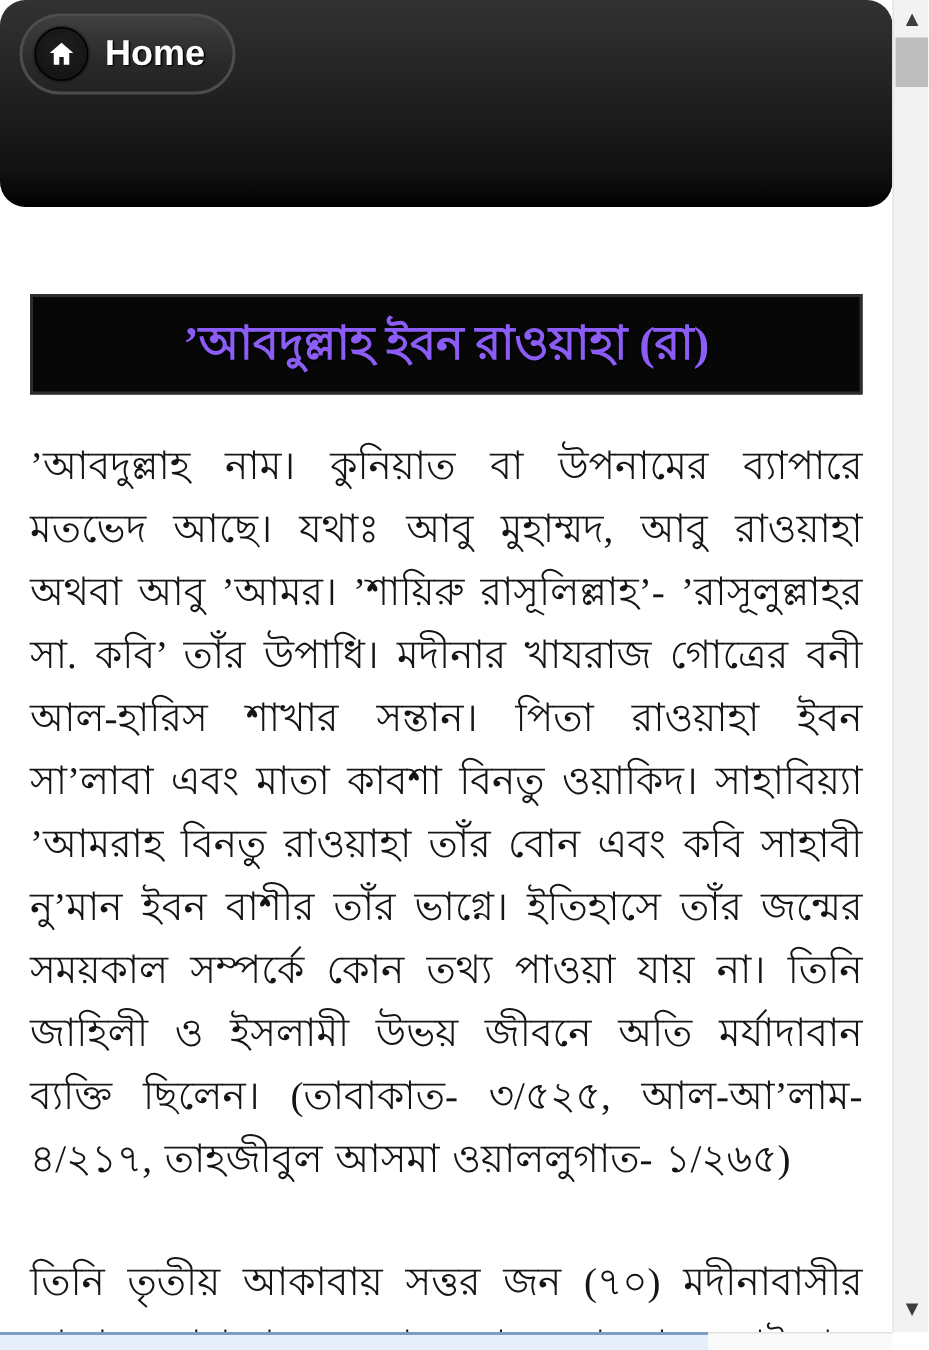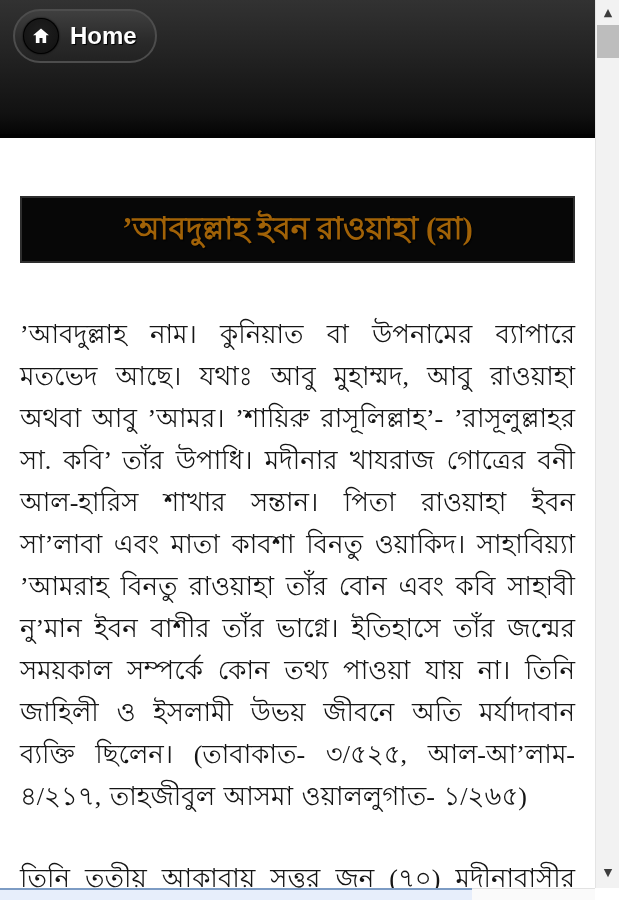--- a/index.html
+++ b/index.html
@@ -7,20 +7,21 @@
   .screen {
     position:relative; width:619px; height:900px; background:#ffffff;
     font-family:"Liberation Serif", serif; overflow:hidden;
   }
 
   
   .header {
     position:absolute; top:0; left:0; width:595px; height:138px;
     background:linear-gradient(180deg,#323232 0%, #232323 40%, #111111 85%, #050505 100%);
     border-bottom:4px solid #020202;
+    border-radius:17px;
   }
   .home-btn {
     position:absolute; left:13px; top:9px; height:54px; min-width:128px;
     border-radius:28px;
     background:linear-gradient(180deg,#3f3f3f 0%, #2a2a2a 60%, #222222 100%);
     border:2px solid #4d4d4d;
     display:flex; align-items:center; gap:11px; padding:0 18px 0 8px;
     cursor:pointer;
   }
   .home-icon-wrap {
@@ -45,28 +46,28 @@
 
   
   .content {
     position:absolute; top:142px; left:0; width:595px; height:746px;
     background:#ffffff; padding:0 20px; overflow:hidden;
   }
   .banner {
     margin-top:54px; height:67px;
     background:#070707; border:2px solid #2e2e2e;
     display:flex; align-items:center; justify-content:center;
-    color:#a16207; font-size:31px; font-weight:bold;
+    color:#8b5cf6; font-size:31px; font-weight:bold;
     text-shadow:1px 1px 1px #000;
   }
   .para {
     font-size:26px; line-height:42px; text-align:justify;
     color:#151515; word-spacing:2px;
   }
-  .para-1 { margin-top:51px; }
+  .para-1 { margin-top:27px; }
   .para-2 { margin-top:40px; }
 
   
   .vscroll {
     position:absolute; top:0; right:0; width:24px; height:888px;
     background:#f2f2f2; border-left:1px solid #e4e4e4;
   }
   .vs-btn {
     position:absolute; left:0; width:24px; height:20px;
     color:#3d3d3d; font-size:11px; line-height:20px; text-align:center;

